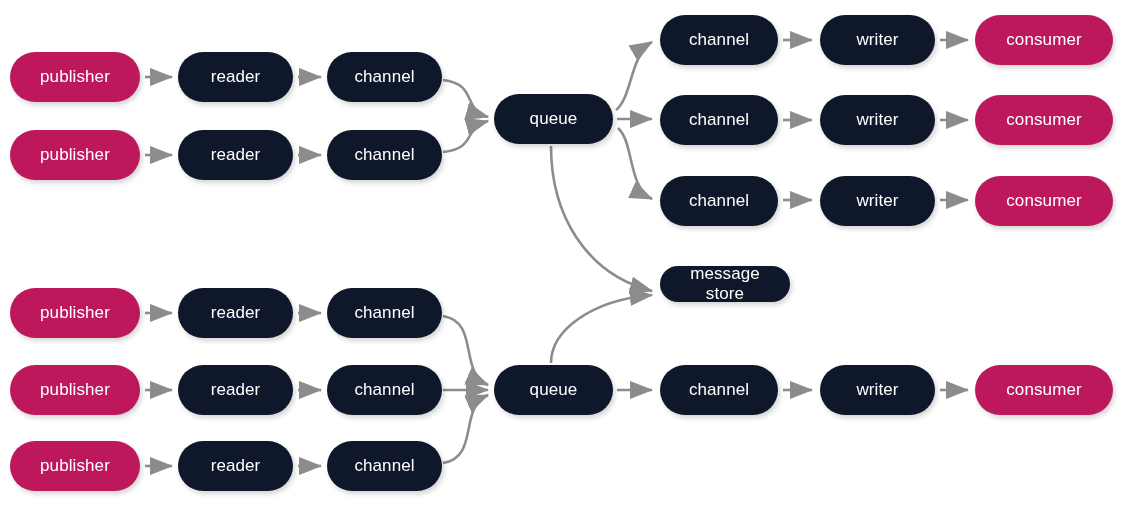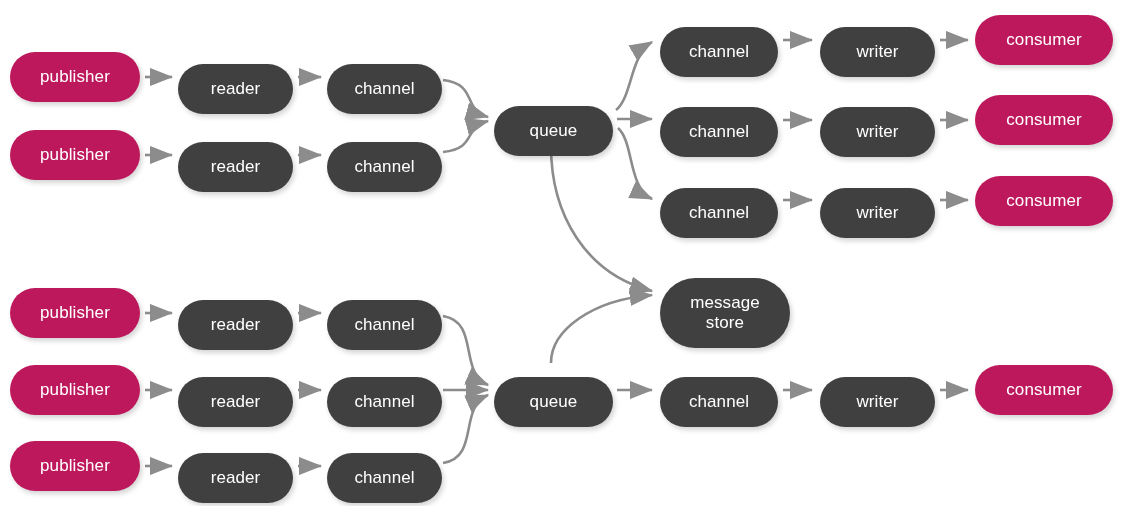--- a/index.html
+++ b/index.html
@@ -34,21 +34,21 @@
     text-align: center;
     color: #ffffff;
     font-size: 17px;
     line-height: 1.18;
     letter-spacing: 0.1px;
     border-radius: 999px;
     box-shadow: 2px 3px 5px rgba(0,0,0,0.17);
     white-space: pre-line;
     z-index: 2;
   }
-  .node-orange { background: #404040; margin-top: 12px; }
+  .node-orange { background: #0f172a; }
   .node-teal   { background: #be185d; }
 </style>
 </head>
 <body>
 
 <div id="diagram-canvas">
 
   <svg id="edge-layer" width="1122" height="506" viewBox="0 0 1122 506">
     <defs>
       <marker id="arrowhead" markerWidth="9" markerHeight="7" refX="8.5" refY="3.5" orient="auto" markerUnits="strokeWidth">
@@ -98,21 +98,21 @@
       <div class="node node-orange" style="left: 494px; top: 94px; width: 119px; height: 50px;">queue</div>
       <div class="node node-orange" style="left: 660px; top: 15px; width: 118px; height: 50px;">channel</div>
       <div class="node node-orange" style="left: 820px; top: 15px; width: 115px; height: 50px;">writer</div>
       <div class="node node-teal" style="left: 975px; top: 15px; width: 138px; height: 50px;">consumer</div>
       <div class="node node-orange" style="left: 660px; top: 95px; width: 118px; height: 50px;">channel</div>
       <div class="node node-orange" style="left: 820px; top: 95px; width: 115px; height: 50px;">writer</div>
       <div class="node node-teal" style="left: 975px; top: 95px; width: 138px; height: 50px;">consumer</div>
       <div class="node node-orange" style="left: 660px; top: 176px; width: 118px; height: 50px;">channel</div>
       <div class="node node-orange" style="left: 820px; top: 176px; width: 115px; height: 50px;">writer</div>
       <div class="node node-teal" style="left: 975px; top: 176px; width: 138px; height: 50px;">consumer</div>
-      <div class="node node-orange" style="left: 660px; top: 266px; width: 130px; height: 70px;">message
+      <div class="node node-orange" style="left: 660px; top: 266px; width: 130px; height: 36px;">message
 store</div>
       <div class="node node-teal" style="left: 10px; top: 288px; width: 130px; height: 50px;">publisher</div>
       <div class="node node-orange" style="left: 178px; top: 288px; width: 115px; height: 50px;">reader</div>
       <div class="node node-orange" style="left: 327px; top: 288px; width: 115px; height: 50px;">channel</div>
       <div class="node node-teal" style="left: 10px; top: 365px; width: 130px; height: 50px;">publisher</div>
       <div class="node node-orange" style="left: 178px; top: 365px; width: 115px; height: 50px;">reader</div>
       <div class="node node-orange" style="left: 327px; top: 365px; width: 115px; height: 50px;">channel</div>
       <div class="node node-teal" style="left: 10px; top: 441px; width: 130px; height: 50px;">publisher</div>
       <div class="node node-orange" style="left: 178px; top: 441px; width: 115px; height: 50px;">reader</div>
       <div class="node node-orange" style="left: 327px; top: 441px; width: 115px; height: 50px;">channel</div>

